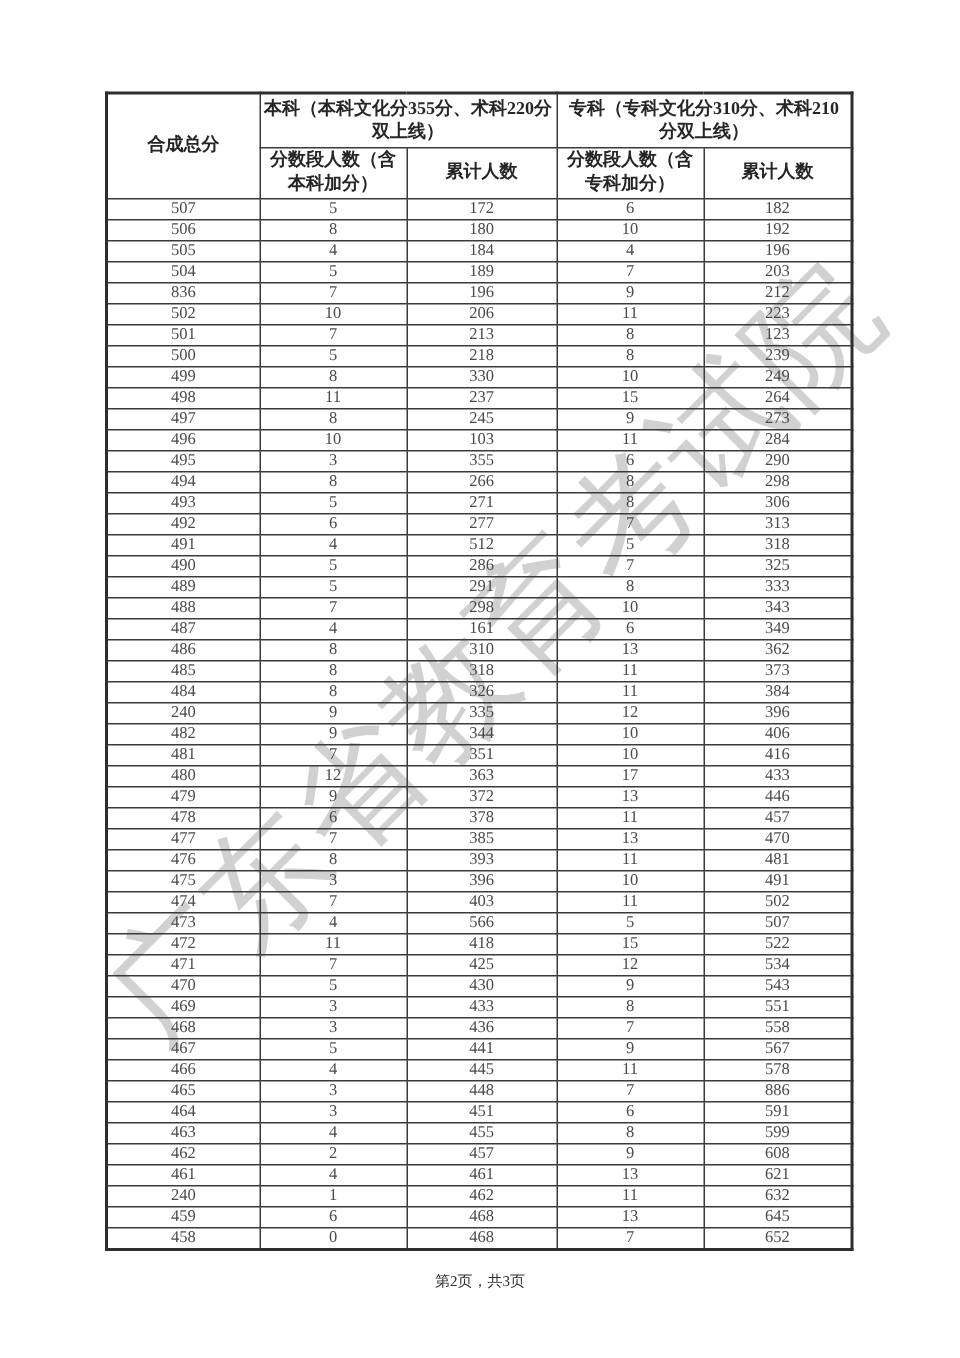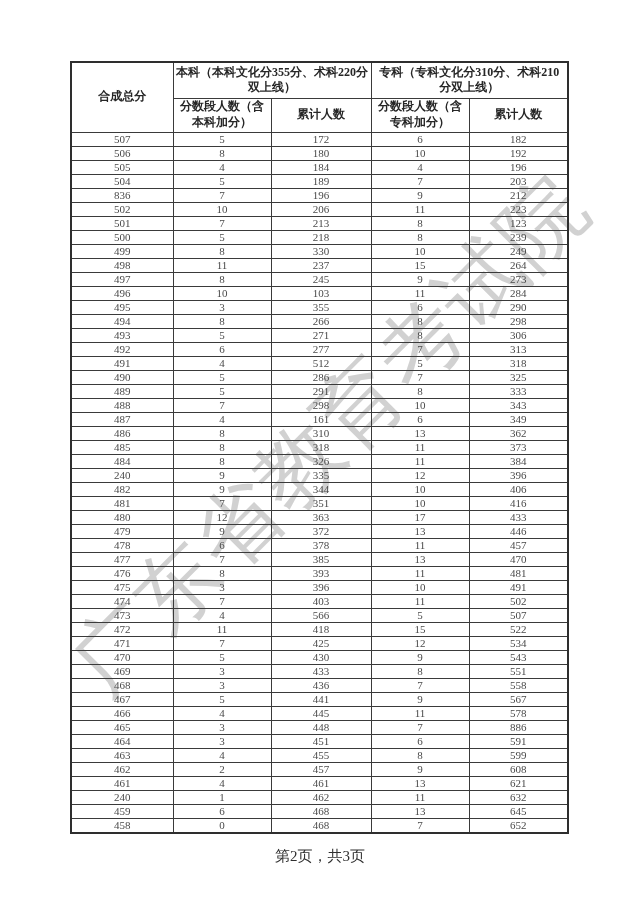--- a/index.html
+++ b/index.html
@@ -58,21 +58,21 @@
     line-height: 13px;
     color: #4a4a4a;
     overflow: hidden;
   }
   .footer {
     position: absolute;
     left: 0;
     top: 847px;
     width: 100%;
     text-align: center;
-    font-size: 15px;
+    font-size: 10px;
     color: #2f2f2f;
     z-index: 1;
   }
 </style>
 </head>
 <body>
 
 <div class="page">
 
   <div class="watermark">广东省教育考试院</div>

